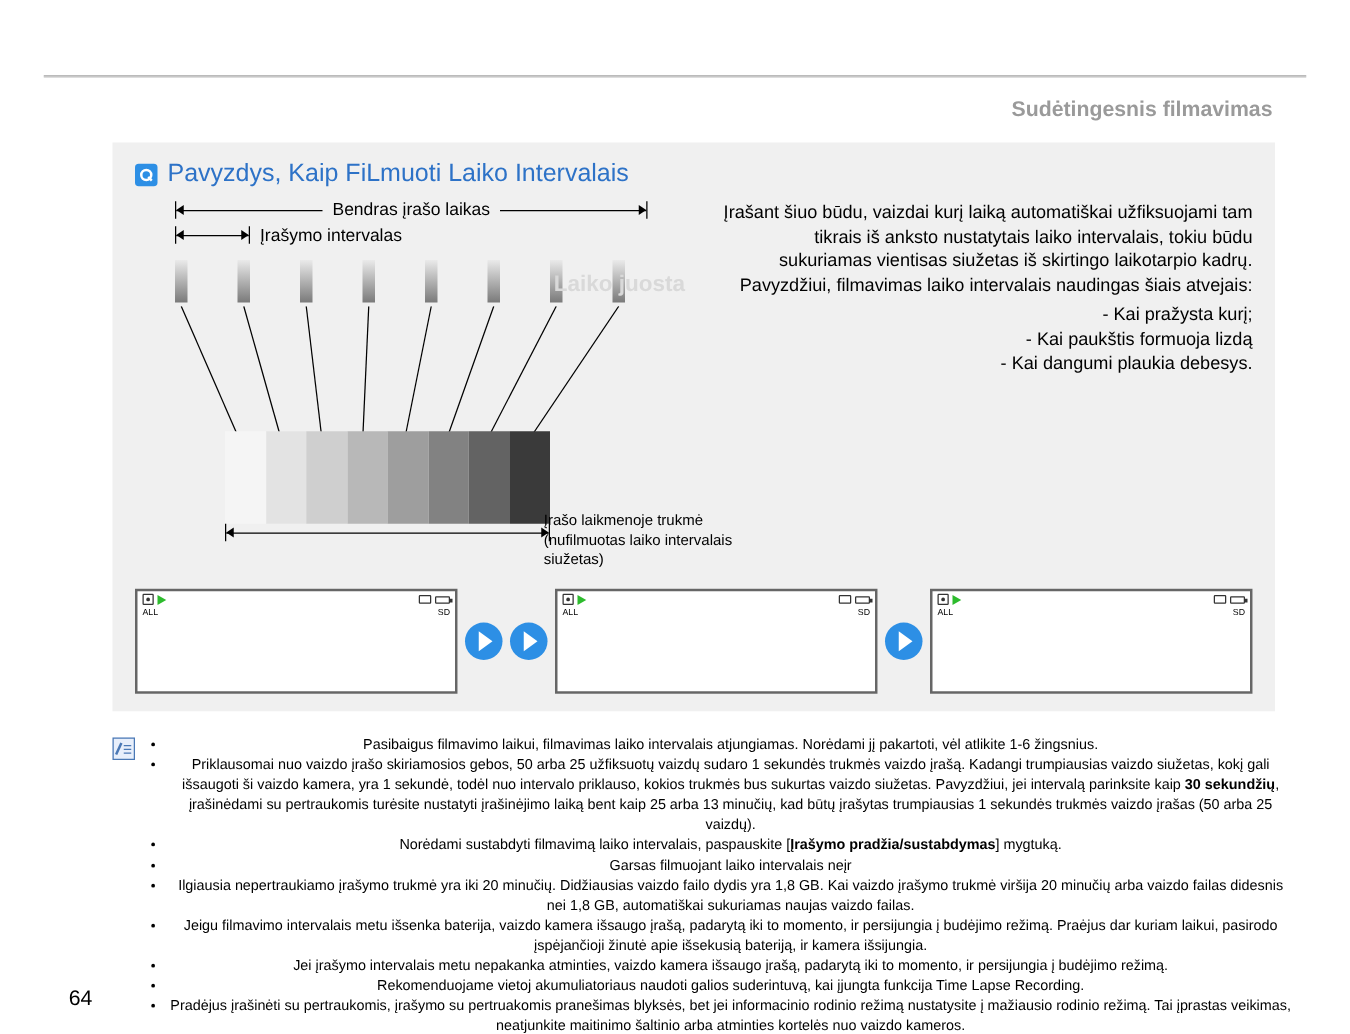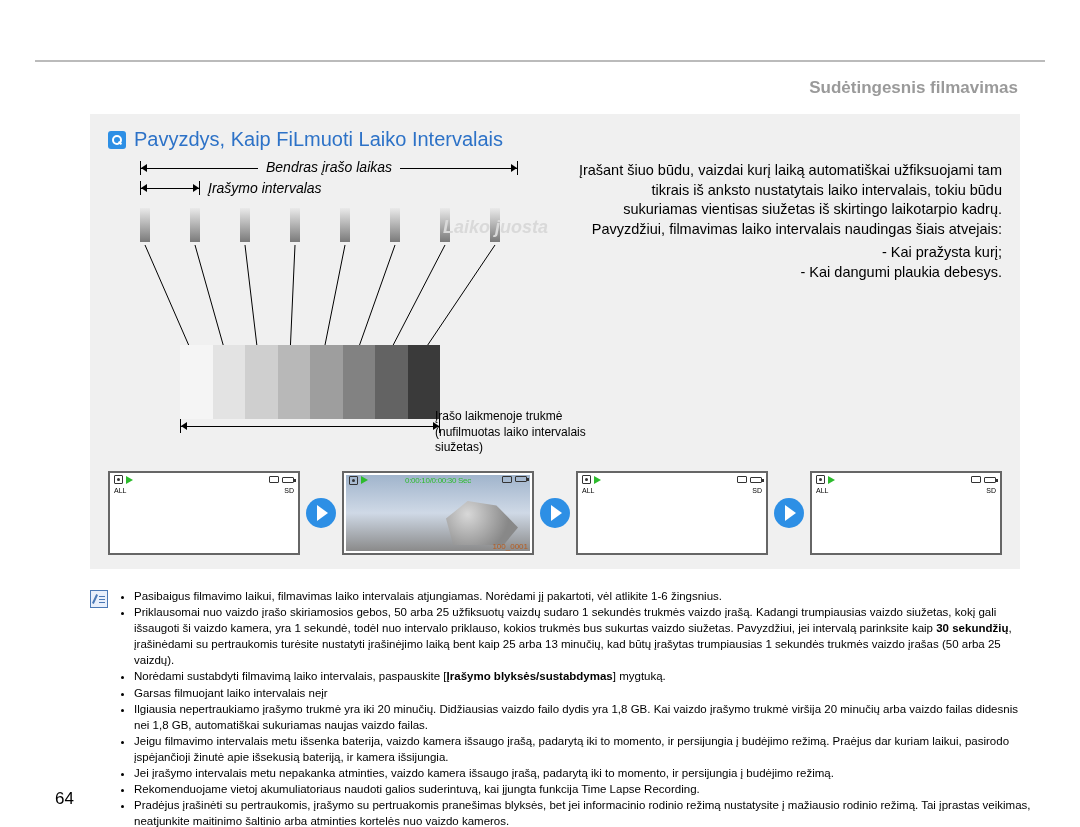--- a/index.html
+++ b/index.html
@@ -73,21 +73,20 @@
     color: #2d72c7;
     font-size: 20px;
   }
   .panel-body {
     display: flex;
     gap: 20px;
   }
   .diagram-col {
     width: 450px;
     position: relative;
-    font-style: italic;
   }
   .text-col {
     flex: 1;
     font-size: 14.5px;
     line-height: 1.35;
     text-align: right;
   }
   .text-col ul {
     list-style: none;
     margin-top: 4px;
@@ -317,20 +316,21 @@
     background: #4a78b5;
   }
   .notes {
     font-size: 11.5px;
     line-height: 1.4;
     flex: 1;
   }
   .notes li {
     list-style: disc;
     margin-left: 14px;
+    text-align: center;
   }
   .page-num {
     position: absolute;
     left: 55px;
     bottom: 18px;
     font-size: 17px;
     font-weight: normal;
   }
 </style>
 </head>
@@ -405,20 +405,21 @@
           <span class="arrowL"></span>
             <span class="arrowR"></span>
         </div>
       </div>
     </div>
 
     <div class="text-col">
       <p>Įrašant šiuo būdu, vaizdai kurį laiką automatiškai užfiksuojami tam tikrais iš anksto nustatytais laiko intervalais, tokiu būdu sukuriamas vientisas siužetas iš skirtingo laikotarpio kadrų. Pavyzdžiui, filmavimas laiko intervalais naudingas šiais atvejais:</p>
       <ul>
         <li>Kai pražysta kurį;</li>
+        <li>Kai paukštis formuoja lizdą</li>
         <li>Kai dangumi plaukia debesys.</li>
       </ul>
     </div>
   </div>
 
   <div class="grad-label" style="white-space:pre-line;">Įrašo laikmenoje trukmė
 (nufilmuotas laiko intervalais siužetas)</div>
 
   <div class="thumb-strip">
     <div class="thumb">
@@ -431,35 +432,20 @@
             <span class="card-icon"></span>
             <span class="batt-icon"></span>
           </span>
       </div>
       <span class="all-txt" style="position:absolute;left:4px;top:14px;">ALL</span>
       <span class="sd-txt">SD</span>
     </div>
 
     <div class="next-arrow"></div>
 
-    <div class="thumb">
-      <div class="thumb2-img"></div>
-      <div class="thumb2-overlay">
-        <span class="left" style="display:flex;gap:3px;">
-            <span class="rec-icon"></span>
-            <span class="play-tri"></span>
-          </span>
-        <span class="right" style="display:flex;gap:3px;">
-            <span class="card-icon"></span>
-            <span class="batt-icon"></span>
-          </span>
-      </div>
-      <span class="thumb2-timecode">0:00:10/0:00:30 Sec</span>
-      <span class="thumb2-bottom">100_0001</span>
-    </div>
 
     <div class="next-arrow"></div>
 
     <div class="thumb">
       <div class="thumb-top">
         <span class="left">
             <span class="rec-icon"></span>
             <span class="play-tri"></span>
           </span>
         <span class="right">
@@ -488,21 +474,21 @@
       <span class="sd-txt">SD</span>
     </div>
   </div>
 </div>
 
 <div class="notes-wrap">
   <div class="note-icon"></div>
   <ul class="notes">
     <li>Pasibaigus filmavimo laikui, filmavimas laiko intervalais atjungiamas. Norėdami jį pakartoti, vėl atlikite 1-6 žingsnius.</li>
     <li>Priklausomai nuo vaizdo įrašo skiriamosios gebos, 50 arba 25 užfiksuotų vaizdų sudaro 1 sekundės trukmės vaizdo įrašą. Kadangi trumpiausias vaizdo siužetas, kokį gali išsaugoti ši vaizdo kamera, yra 1 sekundė, todėl nuo intervalo priklauso, kokios trukmės bus sukurtas vaizdo siužetas. Pavyzdžiui, jei intervalą parinksite kaip <b>30 sekundžių</b>, įrašinėdami su pertraukomis turėsite nustatyti įrašinėjimo laiką bent kaip 25 arba 13 minučių, kad būtų įrašytas trumpiausias 1 sekundės trukmės vaizdo įrašas (50 arba 25 vaizdų).</li>
-    <li>Norėdami sustabdyti filmavimą laiko intervalais, paspauskite [<b>Įrašymo blyksės/sustabdymas</b>] mygtuką.</li>
+    <li>Norėdami sustabdyti filmavimą laiko intervalais, paspauskite [<b>Įrašymo pradžia/sustabdymas</b>] mygtuką.</li>
     <li>Garsas filmuojant laiko intervalais neįr</li>
     <li>Ilgiausia nepertraukiamo įrašymo trukmė yra iki 20 minučių. Didžiausias vaizdo failo dydis yra 1,8 GB. Kai vaizdo įrašymo trukmė viršija 20 minučių arba vaizdo failas didesnis nei 1,8 GB, automatiškai sukuriamas naujas vaizdo failas.</li>
     <li>Jeigu filmavimo intervalais metu išsenka baterija, vaizdo kamera išsaugo įrašą, padarytą iki to momento, ir persijungia į budėjimo režimą. Praėjus dar kuriam laikui, pasirodo įspėjančioji žinutė apie išsekusią bateriją, ir kamera išsijungia.</li>
     <li>Jei įrašymo intervalais metu nepakanka atminties, vaizdo kamera išsaugo įrašą, padarytą iki to momento, ir persijungia į budėjimo režimą.</li>
     <li>Rekomenduojame vietoj akumuliatoriaus naudoti galios suderintuvą, kai įjungta funkcija Time Lapse Recording.</li>
     <li>Pradėjus įrašinėti su pertraukomis, įrašymo su pertruakomis pranešimas blyksės, bet jei informacinio rodinio režimą nustatysite į mažiausio rodinio režimą. Tai įprastas veikimas, neatjunkite maitinimo šaltinio arba atminties kortelės nuo vaizdo kameros.</li>
   </ul>
 </div>
 
 <div class="page-num">64</div>

